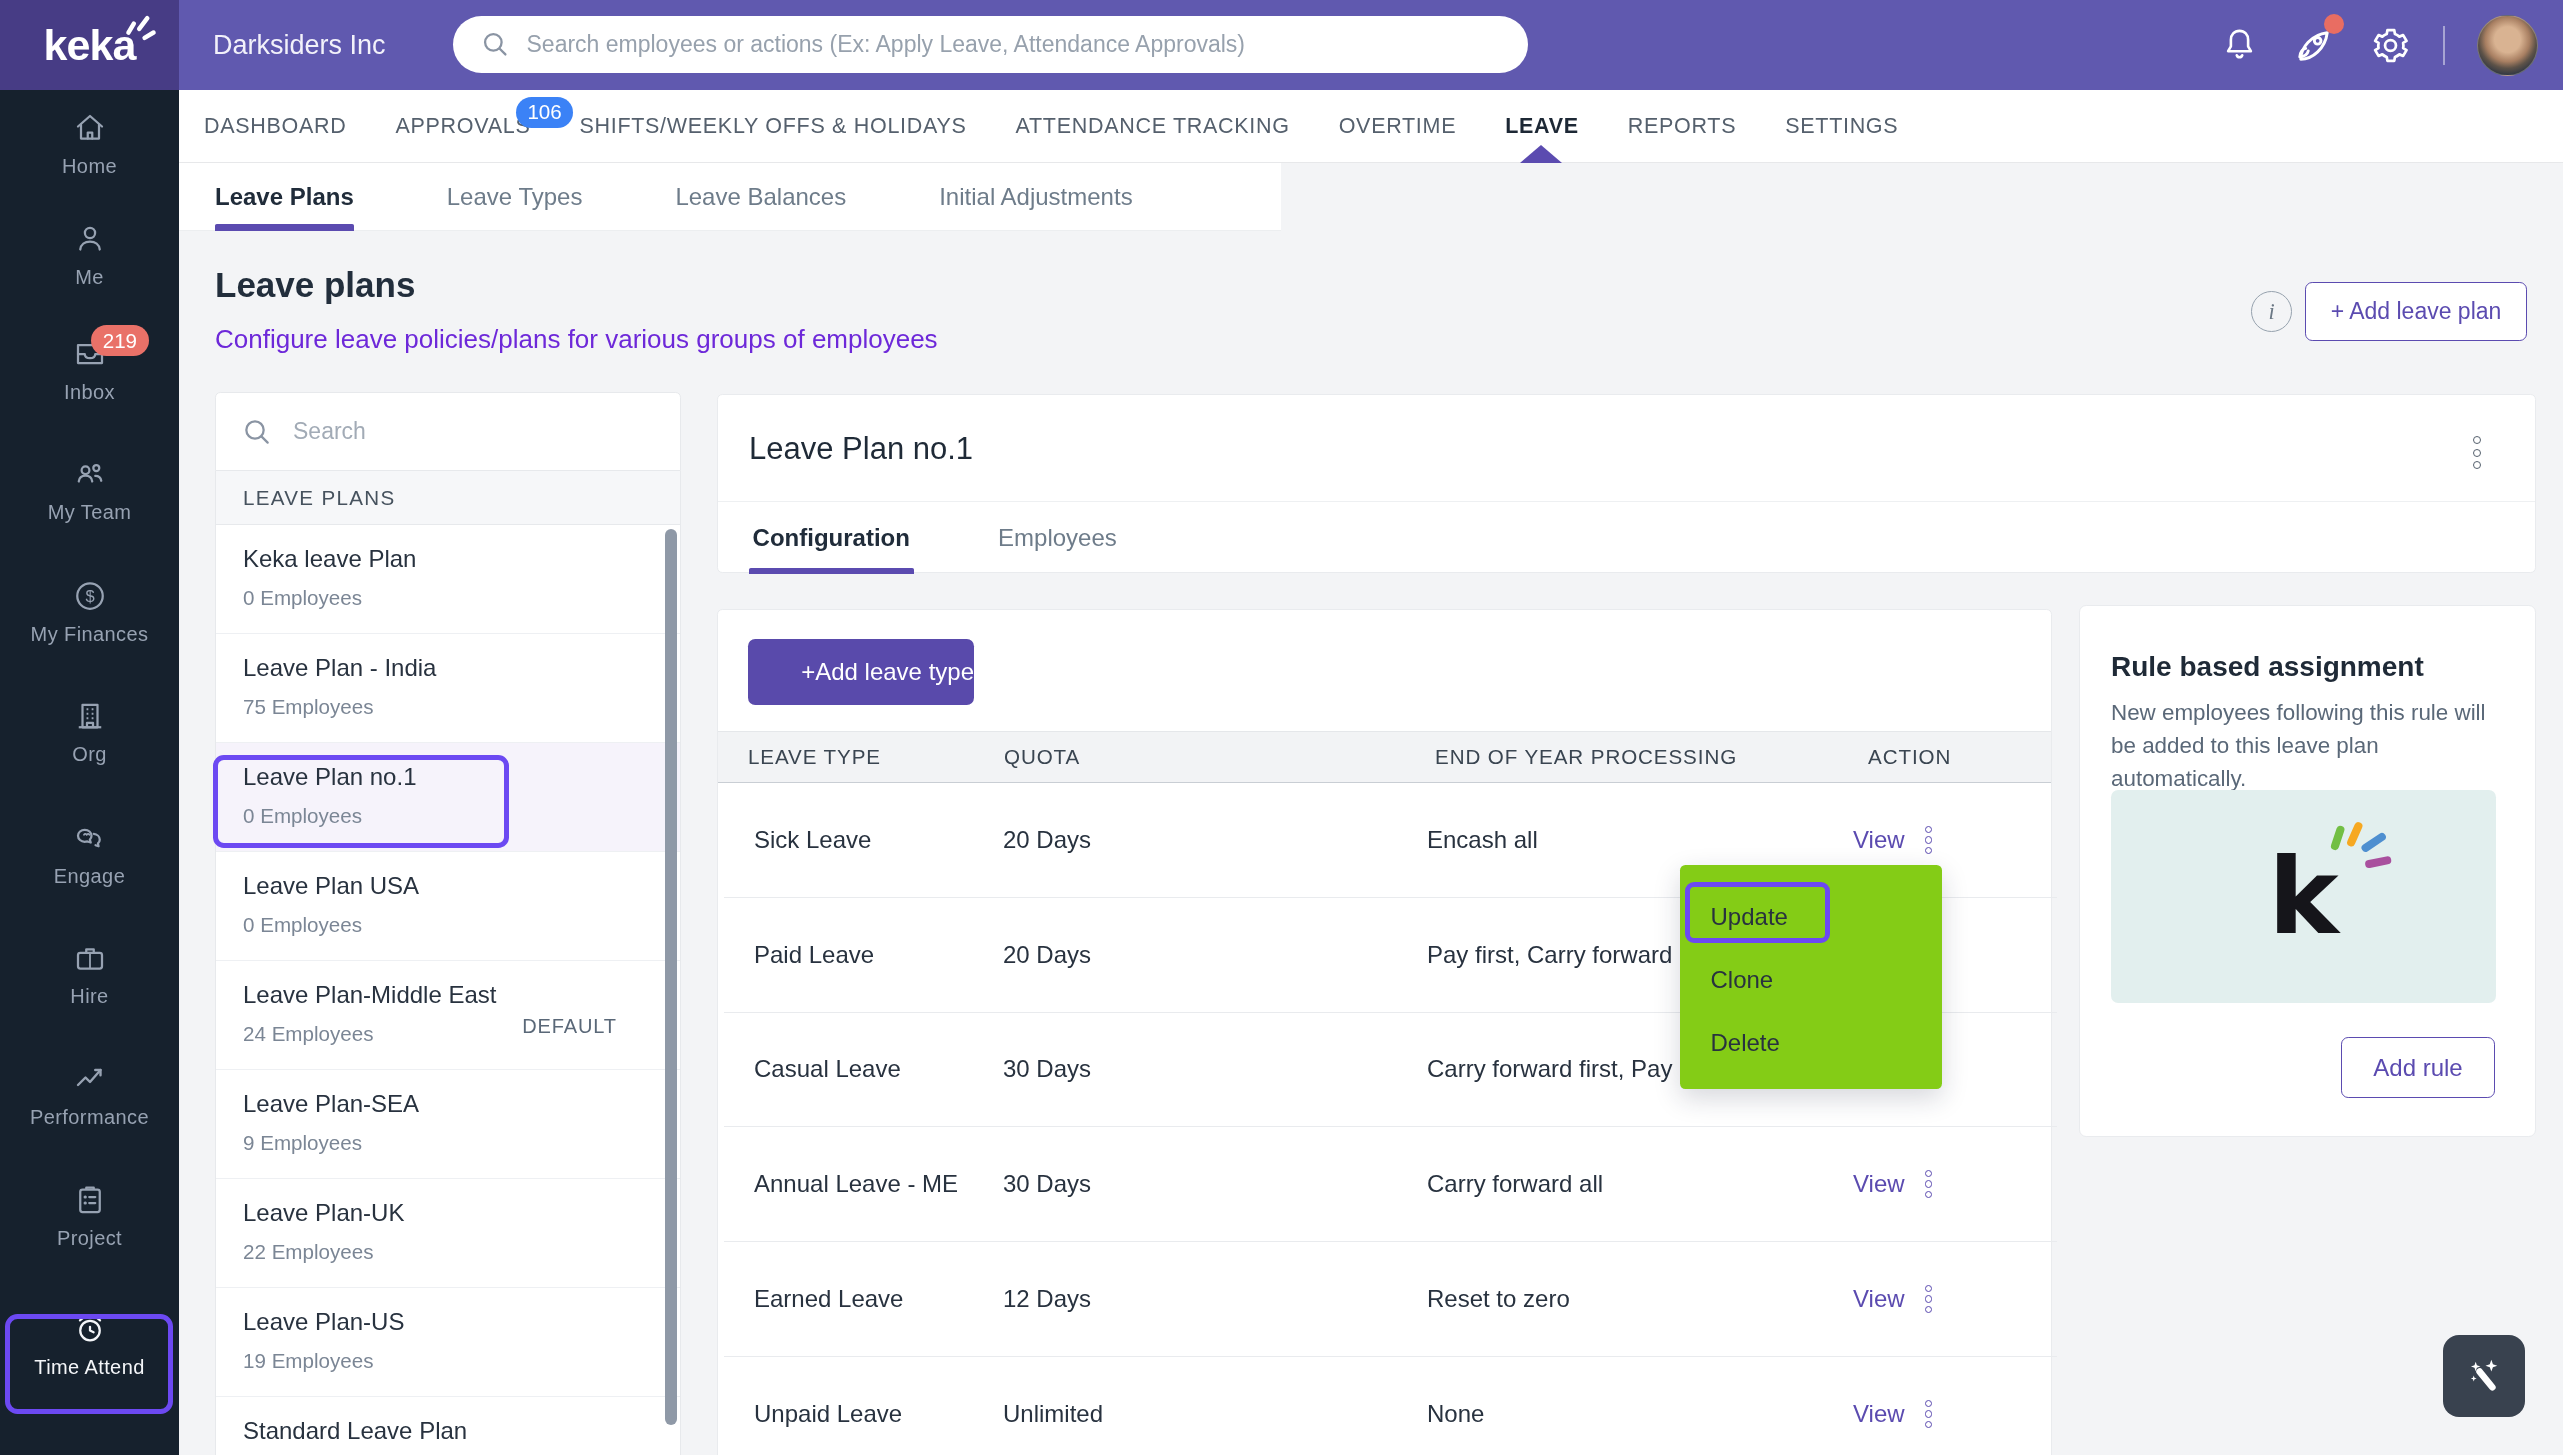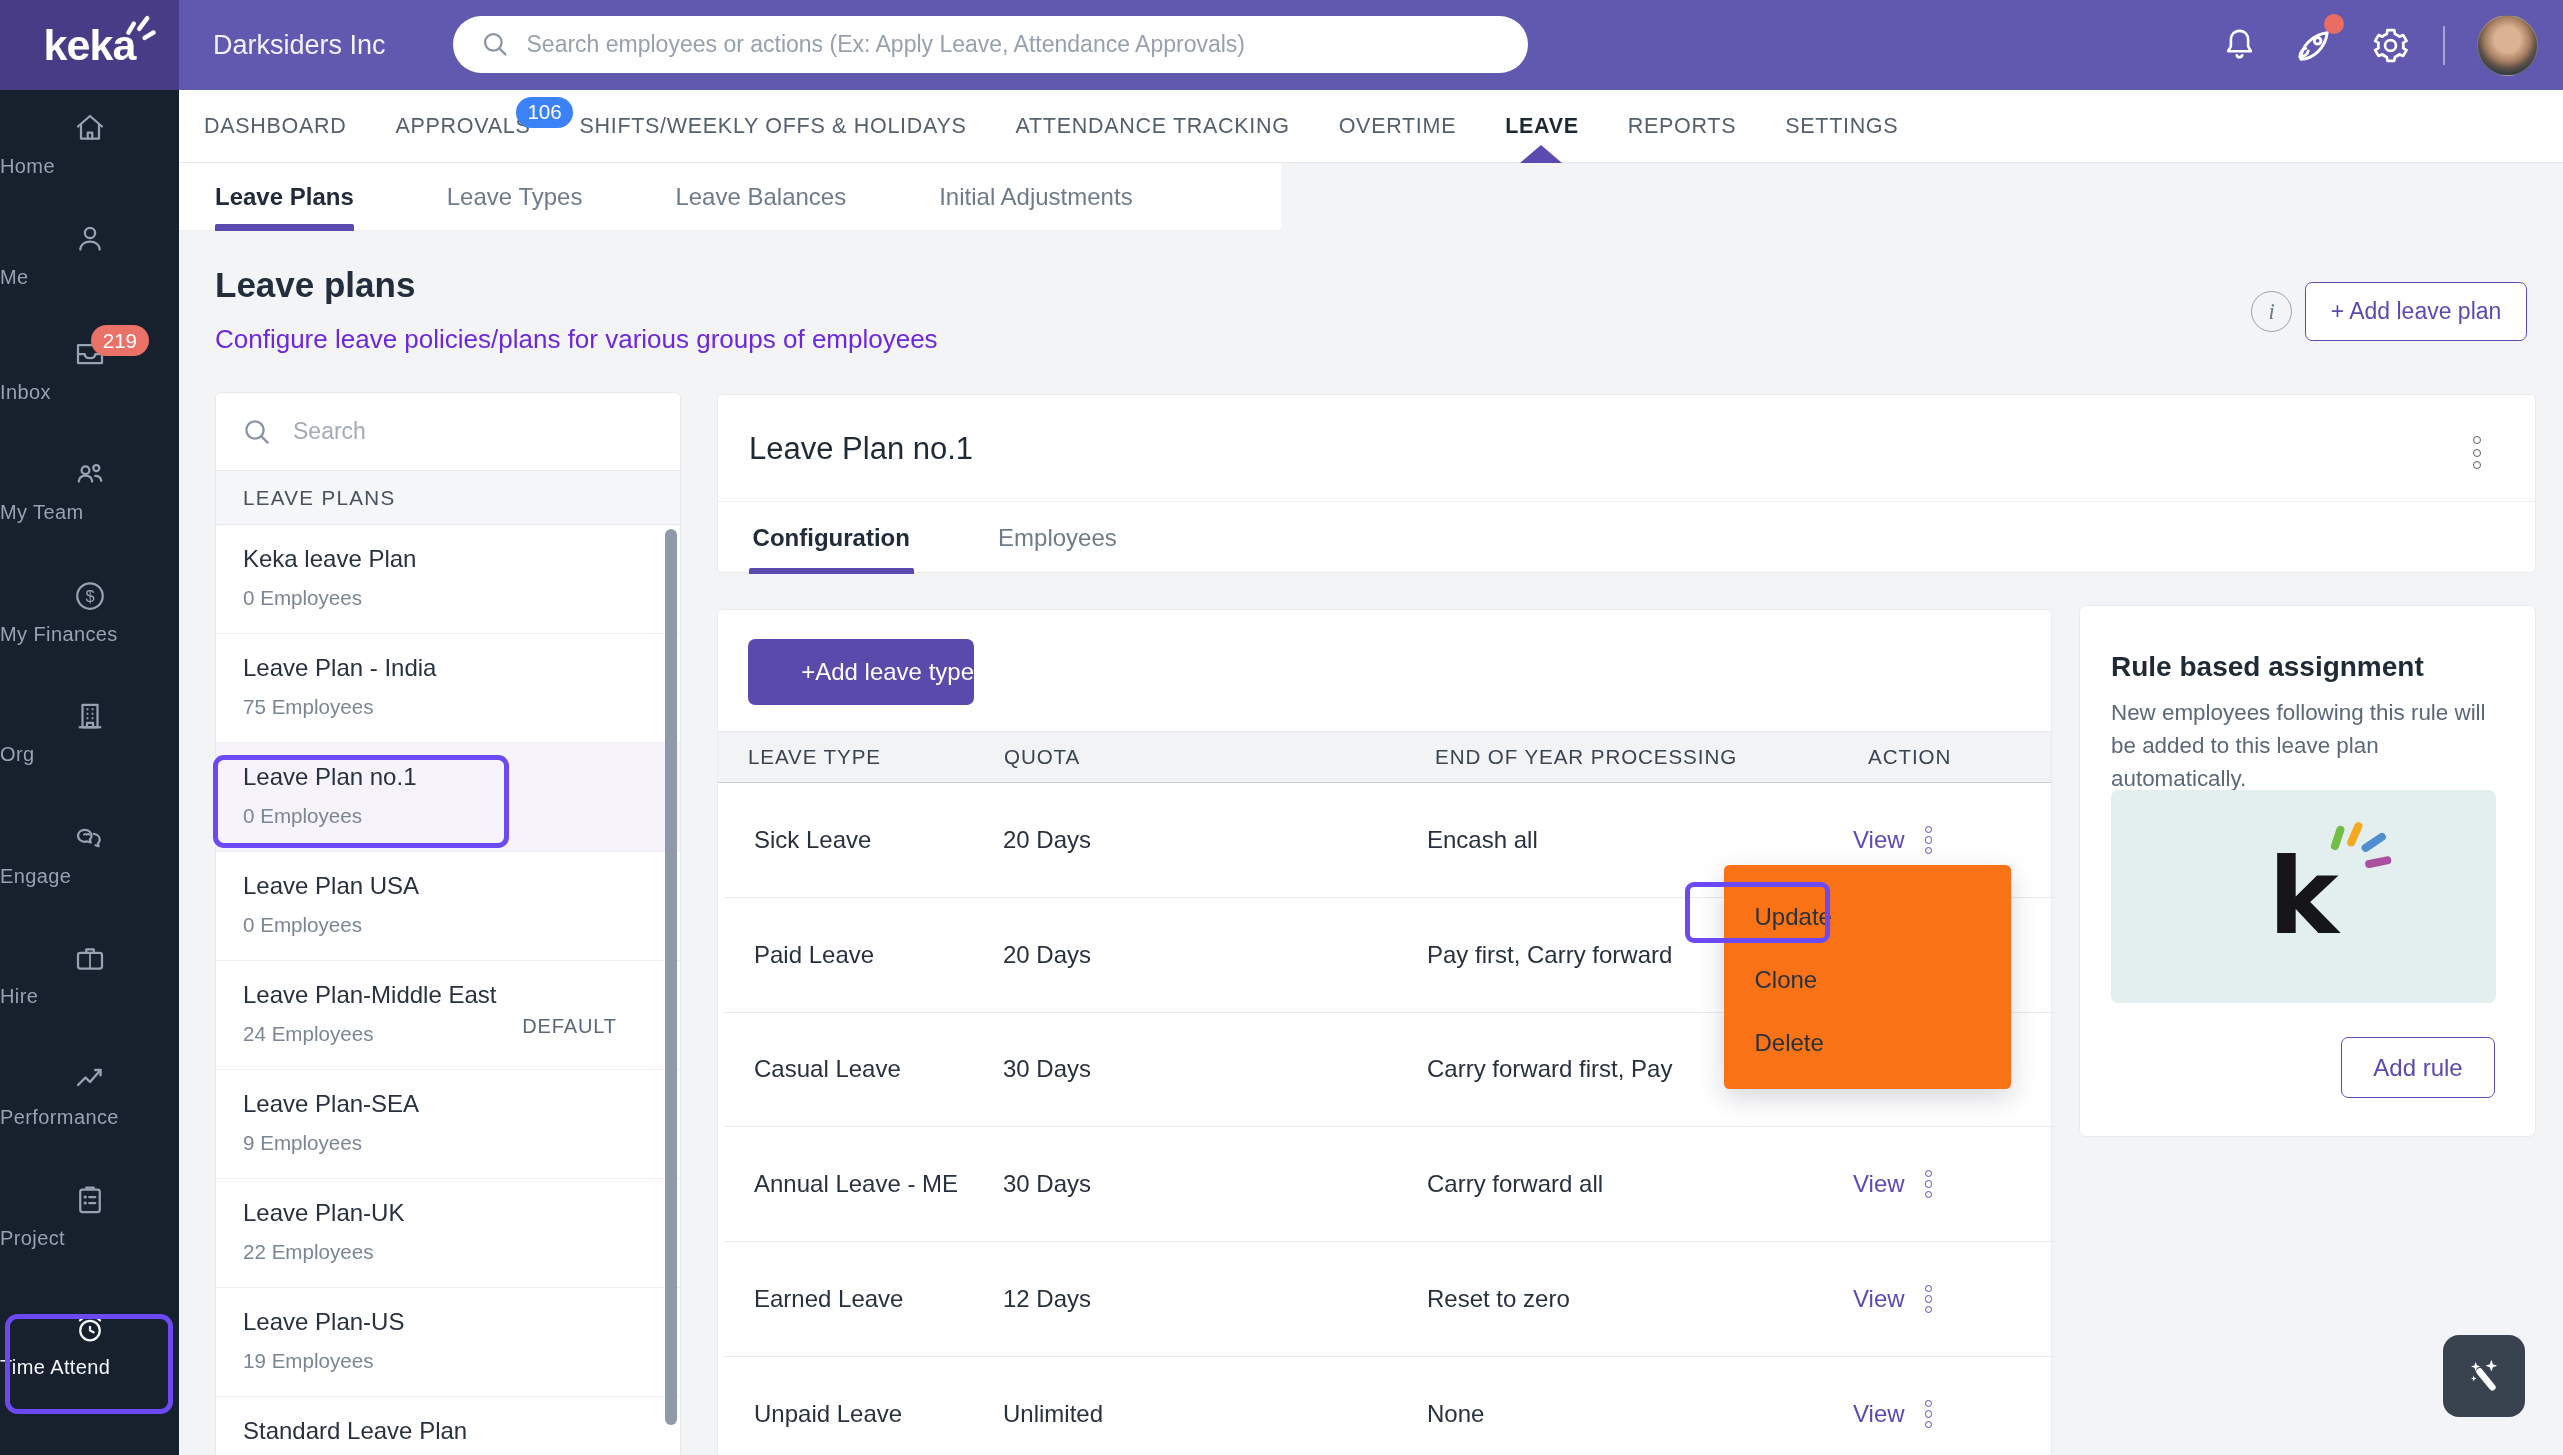--- a/index.html
+++ b/index.html
@@ -17,21 +17,21 @@
   .searchpill input { border:none; outline:none; flex:1; font-size:23px; color:#4a5560; margin-left:16px; font-family:inherit; background:transparent; }
   .searchpill input::placeholder { color:#97a1ad; }
   .top-icons { position:absolute; right:25px; top:0; height:90px; display:flex; align-items:center; gap:32px; }
   .top-icon { position:relative; display:flex; align-items:center; justify-content:center; cursor:pointer; }
   .notif-dot { position:absolute; right:-5.4px; top:-7.2px; width:20px; height:20px; border-radius:50%; background:#e96d62; }
   .top-divider { width:1.8px; height:39px; background:rgba(255,255,255,.45); }
   .avatar { width:61px; height:61px; border-radius:50%; background:radial-gradient(circle at 50% 40%, #d9b392 0 28%, #a87f62 48%, #5d5248 62%, #2e3642 78%); border:1.8px solid rgba(255,255,255,.25); }
 
   
   .sidebar { position:absolute; left:0; top:90px; width:179px; height:1366px; background:#16212d; z-index:25; }
-  .side-item { position:absolute; left:0; width:179px; color:#97a2b2; cursor:pointer; }
+  .side-item { position:absolute; left:0; width:179px; text-align:center; color:#97a2b2; cursor:pointer; }
   .side-item svg { display:block; margin:0 auto; }
   .side-label { display:block; font-size:20px; margin-top:9px; letter-spacing:0.4px; }
   .side-item.active { color:#f4f6f9; }
   .side-badge { position:absolute; left:91px; top:-10.8px; background:#e97168; color:#fff; font-size:20.6px; padding:3.6px 11.7px; border-radius:18px; }
 
   
   .mainnav { position:absolute; left:179px; top:90px; width:2384px; height:73px; background:#fff; border-bottom:0.9px solid #e7e8ea; display:flex; align-items:center; padding-left:25px; gap:49px; z-index:20; }
   .mainnav .tab { position:relative; font-size:21.5px; letter-spacing:0.7px; color:#55606d; font-weight:500; cursor:pointer; height:73px; display:flex; align-items:center; }
   .mainnav .tab.active { color:#1d2835; font-weight:600; }
   .nav-badge { position:absolute; right:-43px; top:7.2px; background:#3b82f6; color:#fff; font-size:20.6px; padding:3.6px 11.7px; border-radius:20px; letter-spacing:0; }
@@ -81,21 +81,21 @@
   .thead { position:absolute; left:0; top:121px; width:100%; height:52px; background:#f2f3f5; border-top:0.9px solid #e5e7ea; border-bottom:1.8px solid #c9ced4; display:flex; align-items:center; font-size:20.6px; letter-spacing:0.9px; color:#3a4551;gap:7px; }
   .trow { position:absolute; left:6px; width:100%; height:115px; border-bottom:0.9px solid #e9ebee; display:flex; align-items:center; font-size:24px; color:#28323f; }
   .c1 { width:279px; padding-left:30px; flex:none; }
   .c2 { width:424px; flex:none; }
   .c3 { width:426px; flex:none; white-space:nowrap; overflow:hidden; }
   .c4 { flex:1; display:flex; align-items:center; gap:20px; }
   .view-link { color:#5b4bb0; cursor:pointer; }
   .row-kebab { display:flex; flex-direction:column; gap:3.6px; cursor:pointer; }
 
   
-  .ctx-menu { position:absolute; left:1680px; top:865px; width:287px; height:224px; background:#f97316; border-radius:5.4px; box-shadow:0 9px 27px rgba(30,35,60,.18); z-index:40; padding-top:20px;margin-left:44px; }
+  .ctx-menu { position:absolute; left:1680px; top:865px; width:262px; height:224px; background:#84cc16; border-radius:5.4px; box-shadow:0 9px 27px rgba(30,35,60,.18); z-index:40; padding-top:20px; }
   .ctx-item { height:63px; display:flex; align-items:center; padding-left:30.5px; font-size:24px; color:#28323f; cursor:pointer; }
 
   
   .rule-card { position:absolute; left:2079px; top:605px; width:457px; height:532px; background:#fff; border:0.9px solid #e9ebee; border-radius:7.2px; }
   .rule-title { position:absolute; left:31px; top:45px; font-size:28px; font-weight:700; color:#1f2a37; }
   .rule-desc { position:absolute; left:31px; top:90px; width:399px; font-size:22.4px; line-height:33px; color:#5a6878; }
   .rule-illus { position:absolute; left:31px; top:184px; width:385px; height:213px; background:#e2efee; border-radius:7.2px; display:flex; align-items:center; justify-content:center; }
   .k-logo { position:relative; font-size:106px; font-weight:800; color:#15151a; line-height:1; font-family:"DejaVu Sans",sans-serif; }
   .k-sparks { position:absolute; right:-59px; top:-25px; }
   .add-rule-btn { position:absolute; right:40px; bottom:38px; width:154px; height:61px; border:1.8px solid #5b4bb0; border-radius:7.2px; background:#fff; color:#5b4bb0; font-size:24px; display:flex; align-items:center; justify-content:center; cursor:pointer; }

